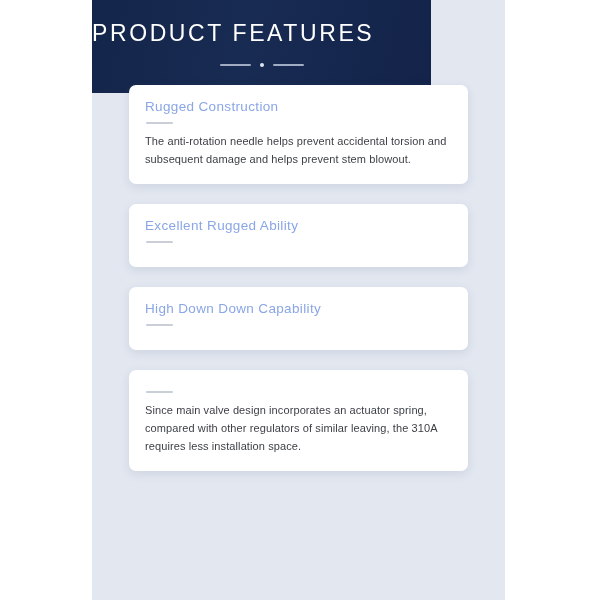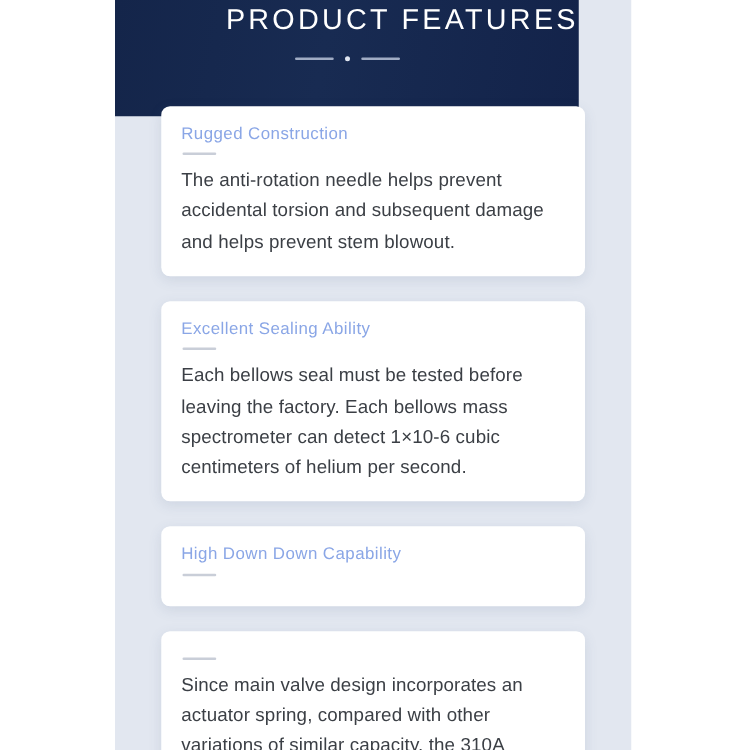--- a/index.html
+++ b/index.html
@@ -30,26 +30,26 @@
     left: 92px;
     top: 0;
     width: 413px;
     height: 600px;
     background: #e2e7f0;
   }
 
   
   .hero {
     position: relative;
-    width: 371px;
+    width: 339px;
     height: 93px;
     background: linear-gradient(100deg, #14254a 0%, #182b52 45%, #13234a 100%);
     box-sizing: border-box;
-    padding-top: 4px;
-    text-align: right;
+    padding-top: 22px;
+    text-align: left;
     overflow: hidden;
   }
 
   .hero-title {
     color: #ffffff;
     font-size: 23px;
     font-weight: 300;
     letter-spacing: 2.6px;
     line-height: 1;
     margin: 0;
@@ -115,21 +115,21 @@
     width: 27px;
     height: 2px;
     background: #c9ced8;
     border-radius: 2px;
     margin: 7px 0 9px 1px;
   }
 
   .card-body {
     margin: 0;
     color: #3b3f45;
-    font-size: 15px;
+    font-size: 11px;
     line-height: 1.62;
     letter-spacing: .1px;
     font-family: "Liberation Sans", sans-serif;
   }
 </style>
 </head>
 <body>
 
 <div class="page">
   <div class="content-column">
@@ -145,30 +145,29 @@
 
     <div class="cards">
 
       <div class="feature-card">
         <h2 class="card-heading">Rugged Construction</h2>
         <div class="card-rule"></div>
         <p class="card-body">The anti-rotation needle helps prevent accidental torsion and subsequent damage and helps prevent stem blowout.</p>
       </div>
 
       <div class="feature-card">
-        <h2 class="card-heading">Excellent Sealing Ability</h2>
+        <h2 class="card-heading">Excellent Rugged Ability</h2>
         <div class="card-rule"></div>
-        <p class="card-body">Each bellows seal must be tested before leaving the factory. Each bellows mass spectrometer can detect 1×10-6 cubic centimeters of helium per second.</p>
       </div>
 
       <div class="feature-card">
         <h2 class="card-heading">High Down Down Capability</h2>
         <div class="card-rule"></div>
       </div>
 
       <div class="feature-card">
         <div class="card-rule"></div>
-        <p class="card-body">Since main valve design incorporates an actuator spring, compared with other variations of similar capacity, the 310A requires less installation space.</p>
+        <p class="card-body">Since main valve design incorporates an actuator spring, compared with other regulators of similar leaving, the 310A requires less installation space.</p>
       </div>
 
     </div>
   </div>
 </div>
 
 </body></html>

